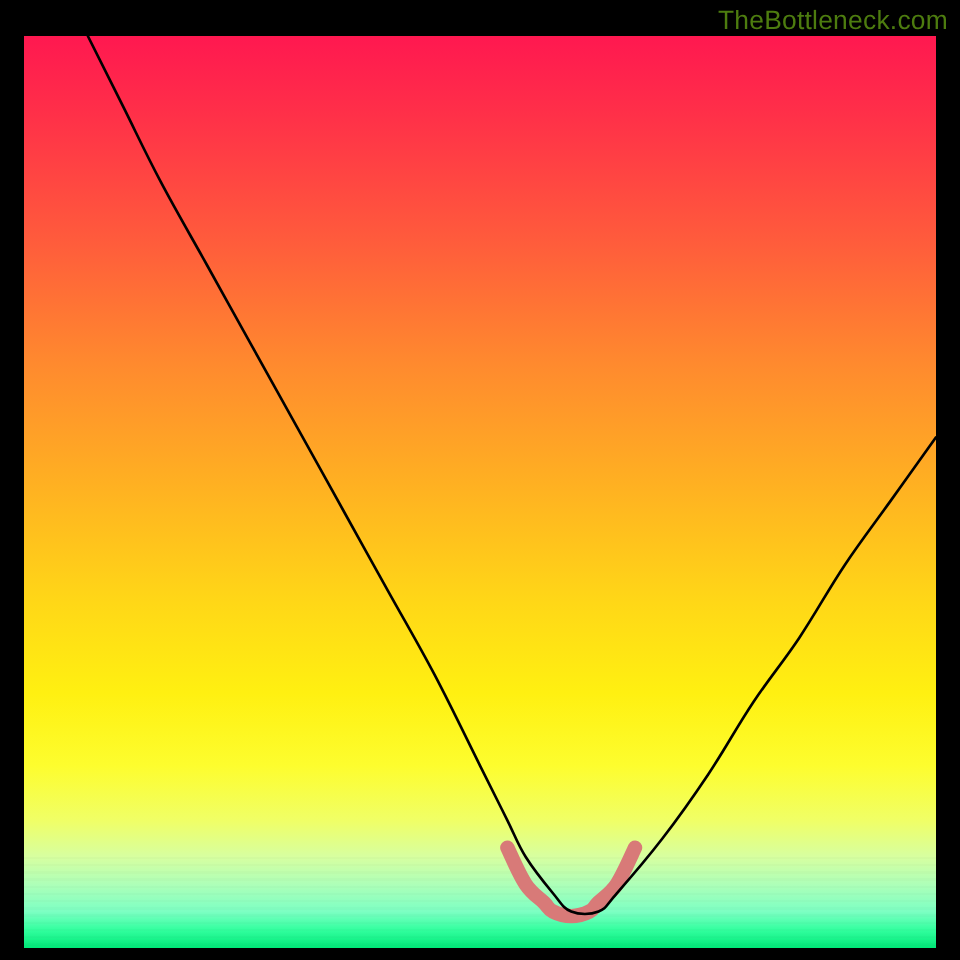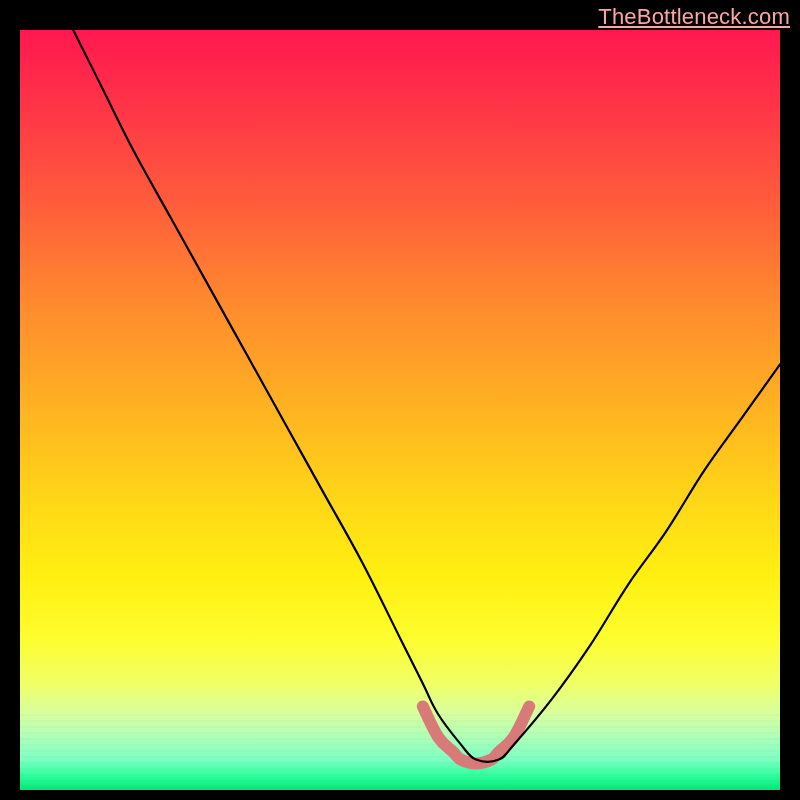--- a/index.html
+++ b/index.html
@@ -14,27 +14,26 @@
   .frame {
     position: relative;
     width: 800px;
     height: 800px;
     background: #000;
   }
   .watermark {
     position: absolute;
     top: 4px;
     right: 10px;
-    color: #fca5a5;
+    color: #4d7c0f;
     font-size: 22px;
     font-weight: 500;
     letter-spacing: 0.2px;
     z-index: 10;
     user-select: none;
-    text-decoration: underline;
   }
   .plot {
     position: absolute;
     left: 20px;
     top: 30px;
     width: 760px;
     height: 760px;
   }
   .gradient {
     position: absolute;

